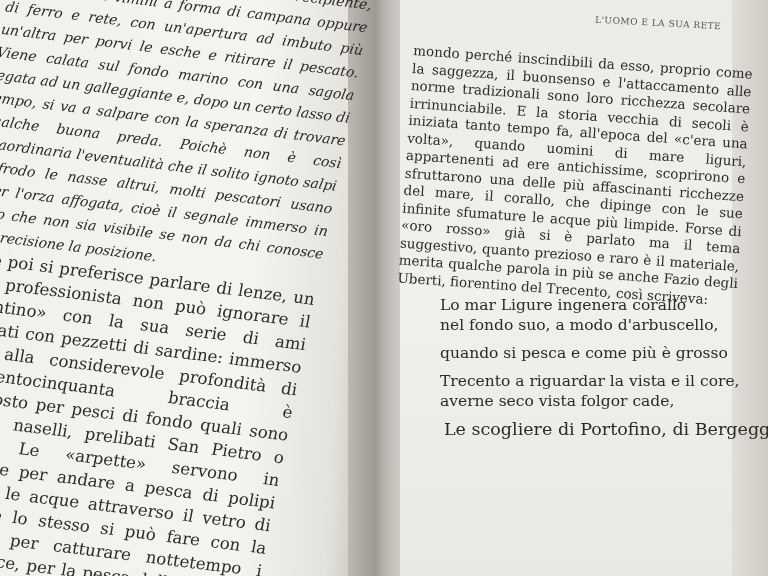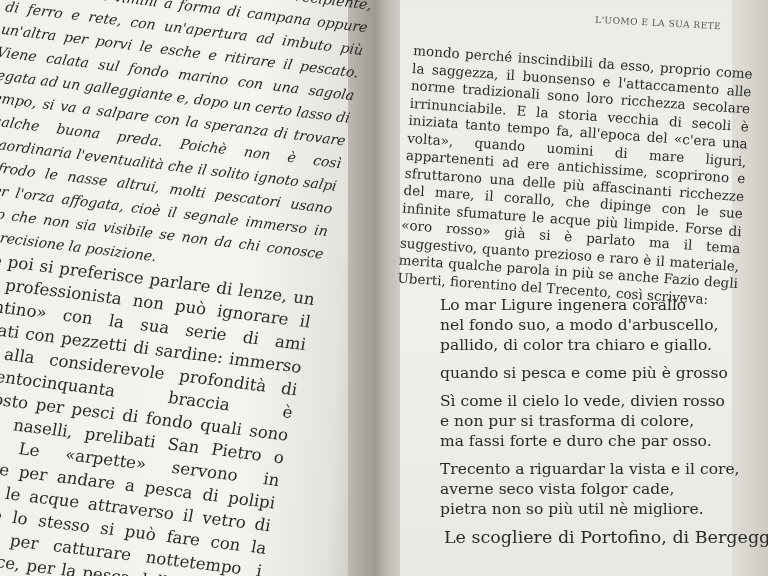--- a/index.html
+++ b/index.html
@@ -44,32 +44,25 @@
 </div>
 
 <div class="running-head">L'UOMO E LA SUA RETE</div>
 
 <div class="text-right">
   <p class="prose-top" id="rp1">mondo perché inscindibili da esso, proprio come la saggezza, il buonsenso e l'attaccamento alle norme tradizionali sono loro ricchezza secolare irrinunciabile. E la storia vecchia di secoli è iniziata tanto tempo fa, all'epoca del «c'era una volta», quando uomini di mare liguri, appartenenti ad ere antichissime, scoprirono e sfruttarono una delle più affascinanti ricchezze del mare, il corallo, che dipinge con le sue infinite sfumature le acque più limpide. Forse di «oro rosso» già si è parlato ma il tema suggestivo, quanto prezioso e raro è il materiale, merita qualche parola in più se anche Fazio degli Uberti, fiorentino del Trecento, così scriveva:</p>
   <div id="verse">
       <div class="verse stanza">
         <div>Lo mar Ligure ingenera corallo</div>
         <div>nel fondo suo, a modo d'arbuscello,</div>
-        <div>pallido, di color tra chiaro e giallo.</div>
       </div>
       <div class="verse stanza">
         <div>quando si pesca e come più è grosso</div>
       </div>
       <div class="verse stanza">
-        <div>Sì come il cielo lo vede, divien rosso</div>
-        <div>e non pur si trasforma di colore,</div>
-        <div>ma fassi forte e duro che par osso.</div>
-      </div>
-      <div class="verse stanza">
         <div>Trecento a riguardar la vista e il core,</div>
         <div>averne seco vista folgor cade,</div>
-        <div>pietra non so più util nè migliore.</div>
       </div>
     </div>
   <p class="prose-bottom" id="rp2">
       <span class="indent">Le scogliere di Portofino, di Bergeggi, di Noli, di Fi</span>
     </p>
 </div>
 
 </body></html>

